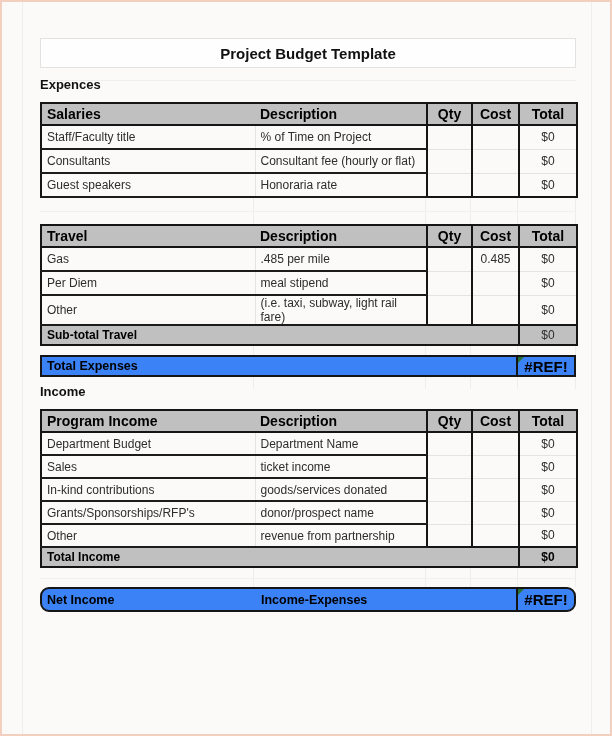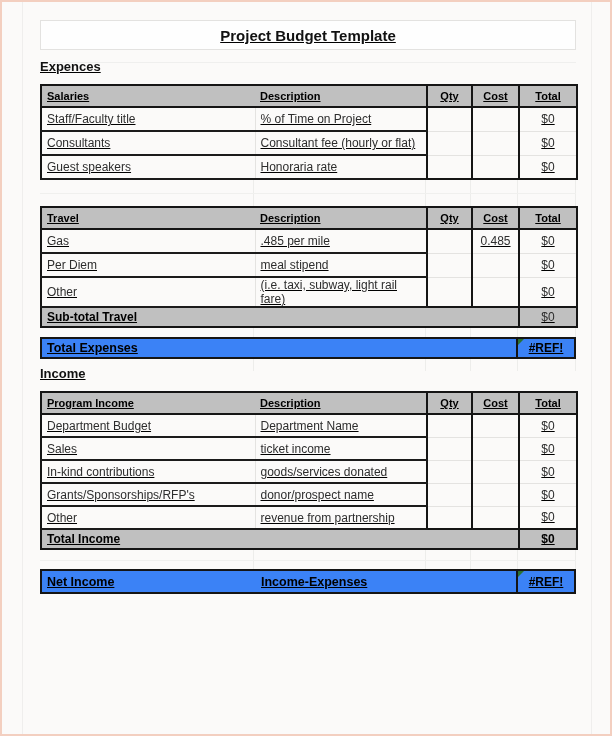--- a/index.html
+++ b/index.html
@@ -12,21 +12,21 @@
   .page {
     position: relative;
     width: 612px; height: 736px;
     background: #fbfaf9;
     border: 2px solid #f3cfc0;
     overflow: hidden;
   }
   .margin-line-v { position: absolute; top: 0; bottom: 0; width: 1px; background: #efeeed; }
   .margin-line-left { left: 20px; }
   .margin-line-right { left: 589px; }
-  .content { position: absolute; left: 38px; top: 18px; width: 536px; text-decoration: underline; }
+  .content { position: absolute; left: 38px; top: 36px; width: 536px; }
 
   .title-box {
     height: 30px;
     border: 1px solid #e3e2e0;
     background: #fefefe;
     display: flex; align-items: center; justify-content: center;
     font-weight: bold; font-size: 15px; color: #111;
   }
   .gap1 { height: 13px; border-bottom: 1px solid #efefee; }
   .section-label {
@@ -42,21 +42,21 @@
     font-size: 12px; color: #2d2d2d;
   }
   col.w-item  { width: 214px; }
   col.w-desc  { width: 172px; }
   col.w-qty   { width: 45px; }
   col.w-cost  { width: 47px; }
   col.w-total { width: 58px; }
 
   table.bt th {
     background: #c0c0c0; color: #000;
-    font-weight: bold; font-size: 11px;
+    font-weight: bold; font-size: 14px;
     height: 22px; padding: 0 5px; text-align: left;
     border-bottom: 2px solid #151515;
   }
   table.bt th.c-qty, table.bt th.c-cost, table.bt th.c-total {
     text-align: center; border-left: 2px solid #151515; padding: 0 2px;
   }
   table.bt td { height: 24px; padding: 0 5px; }
   table.bt tbody td.c-item {
     border-bottom: 2px solid #1b1b1b; border-right: 1px solid #e4e3e1;
   }
@@ -89,28 +89,28 @@
   .gap4 { height: 12px; }
   .gap5 { height: 19px; }
 
   
   .bar {
     display: flex; width: 536px; background: #3b82f6;
     border: 2px solid #151515; align-items: stretch;
     font-size: 12.5px; color: #000;
   }
   .bar-expenses { height: 22px; }
-  .bar-net { height: 25px; }
+  .bar-net { height: 25px; border-radius: 9px; }
   .bar .bar-label { flex: 1; display: flex; align-items: center; padding: 0 5px; font-weight: bold; }
   .bar .bar-label-item { width: 214px; flex: none; }
   .bar .bar-label-desc { flex: 1; }
   .bar .bar-total {
     width: 58px; border-left: 2px solid #151515; position: relative;
     display: flex; align-items: center; justify-content: center;
-    font-weight: bold; font-size: 12px;
+    font-weight: bold; font-size: 15px;
   }
   .corner-triangle {
     position: absolute; top: 0; left: 0; width: 0; height: 0;
     border-top: 6px solid #2a7233; border-right: 6px solid transparent;
   }
 </style>
 </head>
 <body>
 
 <div class="page">

